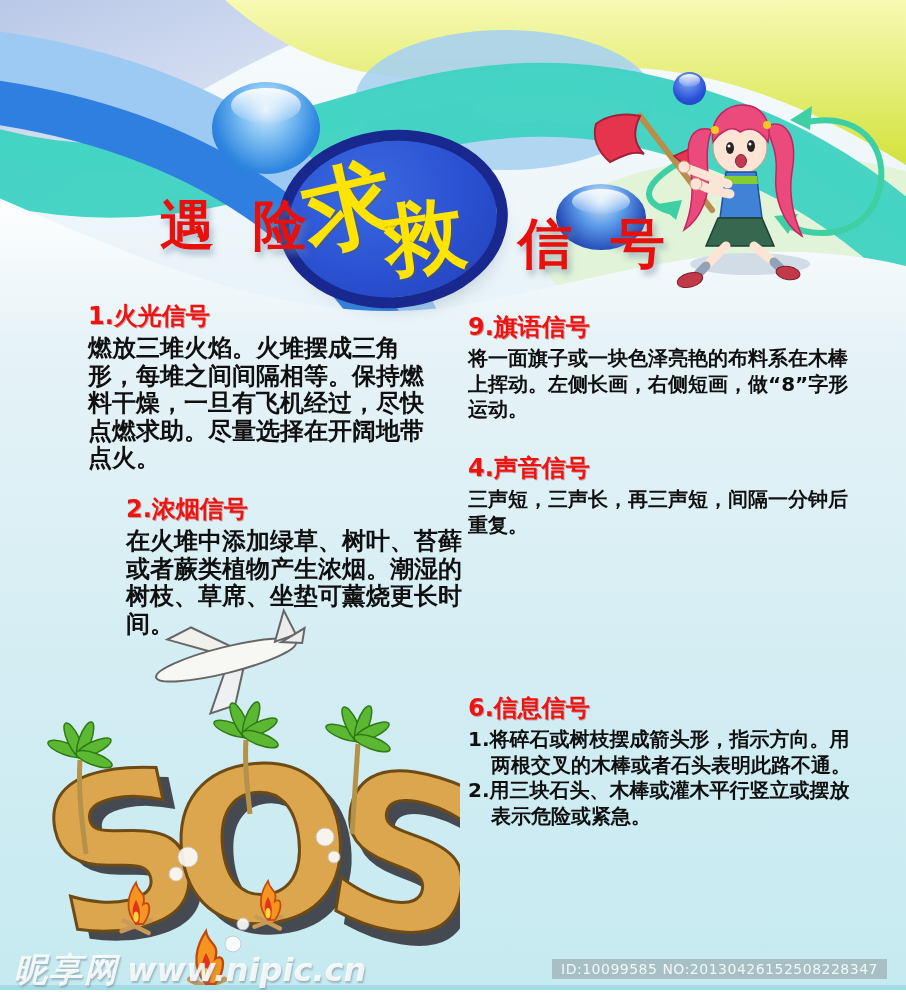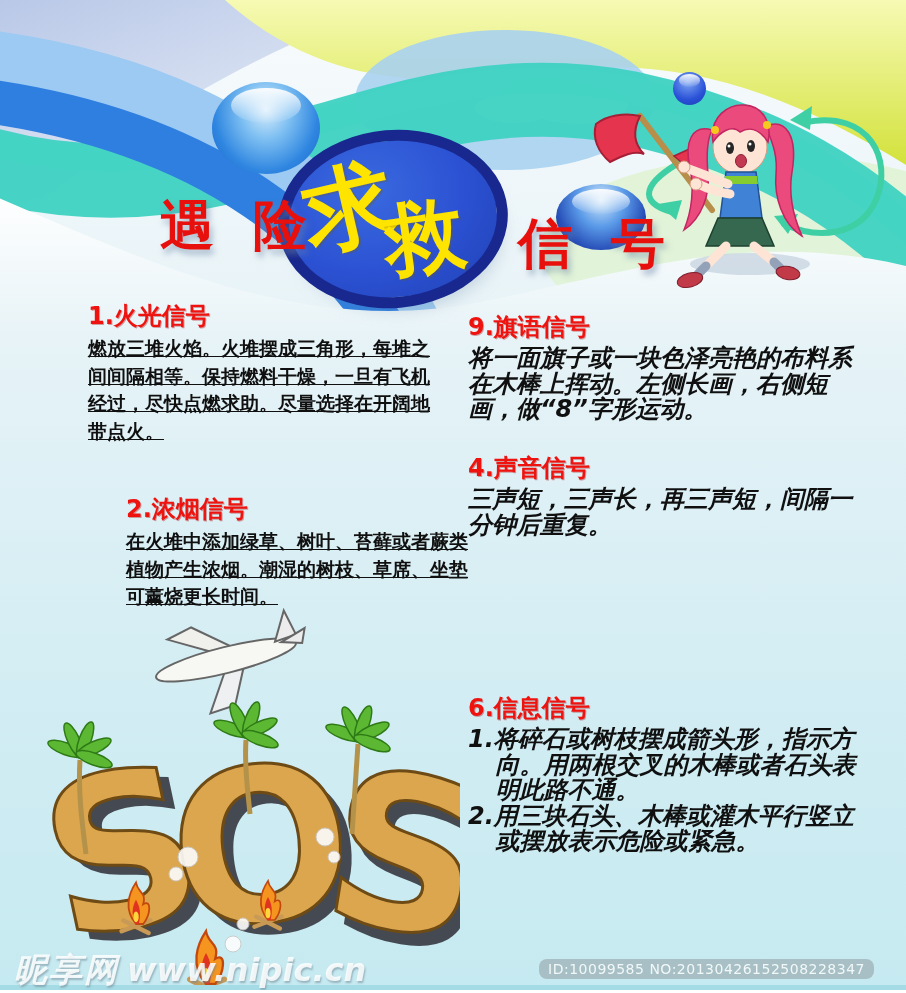--- a/index.html
+++ b/index.html
@@ -37,37 +37,37 @@
     text-shadow:2px 2px 0 rgba(120,90,0,.25);}
   .char-qiu{left:16px;top:2px;font-size:90px;transform:rotate(-8deg);}
   .char-jiu{left:94px;top:46px;font-size:80px;transform:rotate(-3deg);}
   .girl-svg{position:absolute;left:588px;top:90px;width:318px;height:210px;z-index:7;}
   
   .section{position:absolute;z-index:8;}
   .sec-heading{color:#ef1310;font-weight:800;font-size:24px;line-height:26px;
     text-shadow:1px 1px 0 rgba(160,0,0,.35);}
   .sec-body{color:#101010;font-weight:700;margin-top:6px;}
   .col-l{left:88px;width:356px;}
-  .col-l .sec-body{font-size:19px;line-height:27.5px;text-decoration:underline;}
+  .col-l .sec-body{font-size:24px;line-height:27.5px;}
   .col-r{left:468px;width:392px;}
-  .col-r .sec-body{font-size:24px;line-height:25.5px;font-style:italic;}
+  .col-r .sec-body{font-size:20px;line-height:25.5px;}
   #s1{top:303px;} #s2{top:496px;margin-left:38px;} #s3{top:314px;} #s4{top:455px;} #s5{top:563px;} #s6{top:695px;}
   .hang{padding-left:1.15em;text-indent:-1.15em;}
   .sos-svg{position:absolute;left:28px;top:602px;width:432px;height:391px;z-index:3;}
   .sos-shadow{font-family:"DejaVu Sans",sans-serif;font-weight:bold;font-size:212px;fill:#454a52;}
   .sos-front{font-family:"DejaVu Sans",sans-serif;font-weight:bold;font-size:212px;
     fill:#dca64e;stroke:#6e4a15;stroke-width:3px;}
   
   .wm-left{position:absolute;left:14px;top:948px;z-index:20;color:rgba(255,255,255,.85);
     text-shadow:1px 2px 2px rgba(110,135,150,.55);white-space:nowrap;}
   .wm-brand{font-size:33px;font-weight:900;font-style:italic;letter-spacing:2px;}
   .wm-url{font-size:32px;font-weight:800;font-style:italic;margin-left:8px;}
-  .wm-right{position:absolute;right:32px;top:959px;z-index:20;
+  .wm-right{position:absolute;right:19px;top:959px;z-index:20;
     background:rgba(140,155,160,.55);color:#f2f8f8;font-size:14px;
-    padding:2px 9px;letter-spacing:.5px;border-radius:8px;}
+    padding:2px 9px;letter-spacing:.5px;}
   .bottom-strip{position:absolute;left:0;bottom:0;width:906px;height:5px;
     background:#a5dbe4;z-index:19;}
 </style>
 </head>
 <body>
 
 <div class="poster">
 
   <svg class="hdr" viewBox="0 0 906 332">
     <defs>

